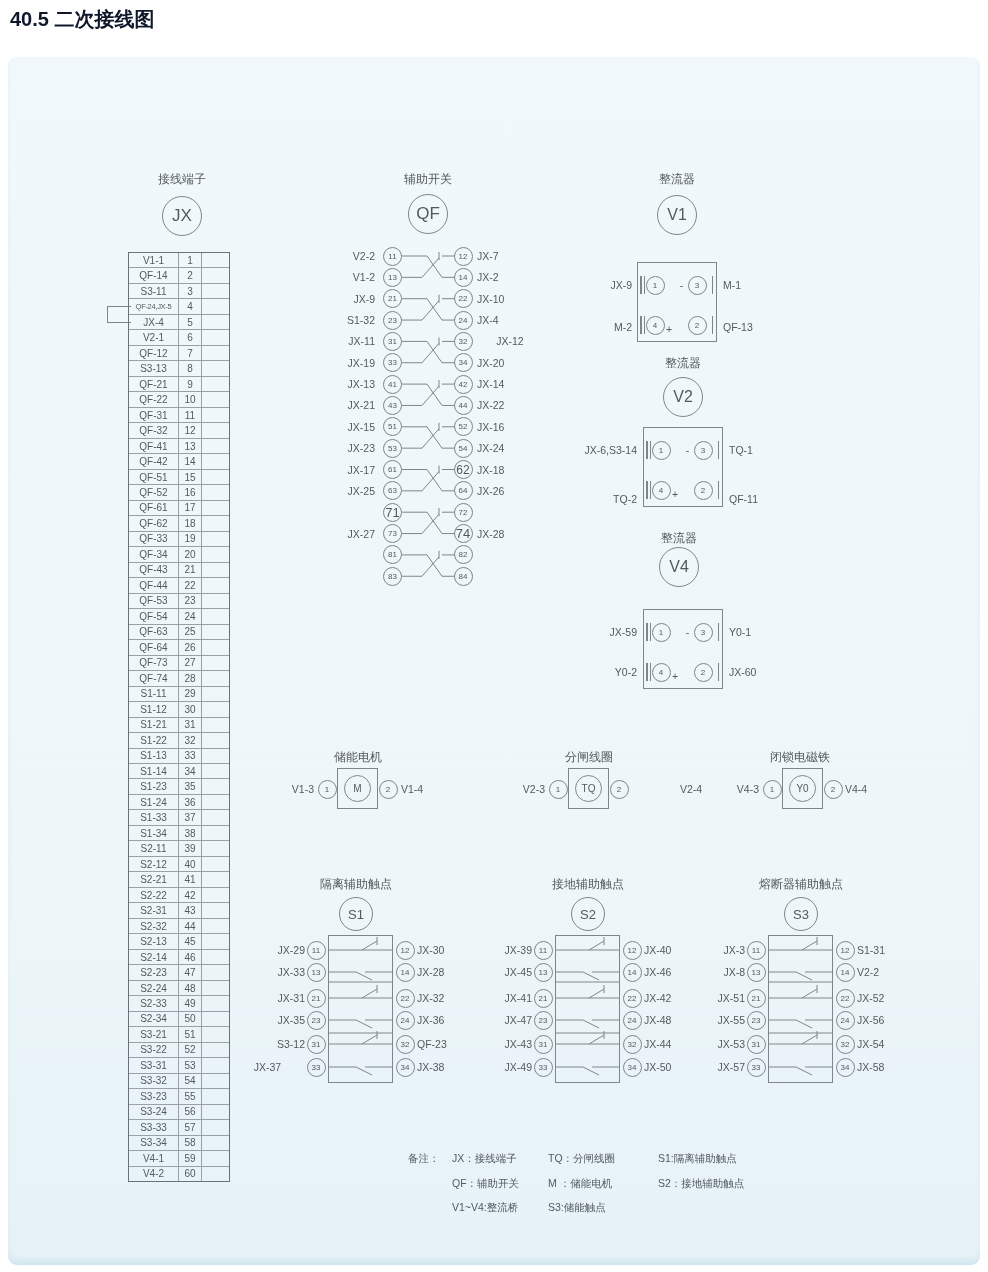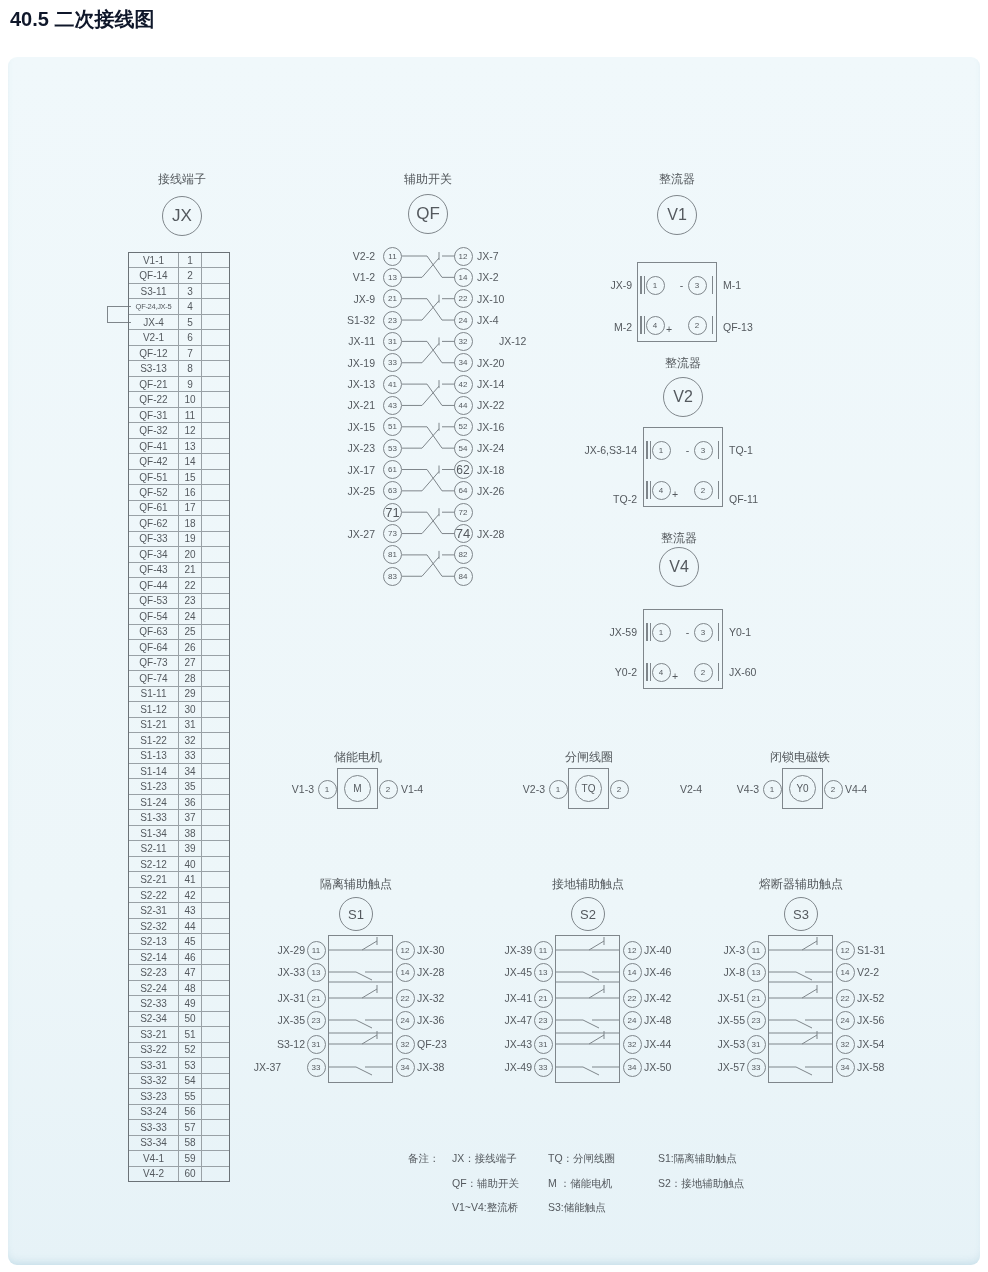--- a/index.html
+++ b/index.html
@@ -357,21 +357,21 @@
     <div class="circ" style="left: 383px; top: 289.2px; width: 19px; height: 19px; font-size: 8px;">21</div>
     <div class="circ" style="left: 453.5px; top: 289.2px; width: 19px; height: 19px; font-size: 8px;">22</div>
     <div class="lbl" style="left: 477px; top: 291.7px; width: 110px;">JX-10</div>
     <div class="lbl r" style="left: 268px; top: 313.05px; width: 107px;">S1-32</div>
     <div class="circ" style="left: 383px; top: 310.55px; width: 19px; height: 19px; font-size: 8px;">23</div>
     <div class="circ" style="left: 453.5px; top: 310.55px; width: 19px; height: 19px; font-size: 8px;">24</div>
     <div class="lbl" style="left: 477px; top: 313.05px; width: 110px;">JX-4</div>
     <div class="lbl r" style="left: 268px; top: 334.4px; width: 107px;">JX-11</div>
     <div class="circ" style="left: 383px; top: 331.9px; width: 19px; height: 19px; font-size: 8px;">31</div>
     <div class="circ" style="left: 453.5px; top: 331.9px; width: 19px; height: 19px; font-size: 8px;">32</div>
-    <div class="lbl" style="left: 499px; top: 334.4px; width: 110px;">JX-12</div>
+    <div class="lbl" style="left: 455px; top: 334.4px; width: 110px; text-align: center;">JX-12</div>
     <div class="lbl r" style="left: 268px; top: 355.75px; width: 107px;">JX-19</div>
     <div class="circ" style="left: 383px; top: 353.25px; width: 19px; height: 19px; font-size: 8px;">33</div>
     <div class="circ" style="left: 453.5px; top: 353.25px; width: 19px; height: 19px; font-size: 8px;">34</div>
     <div class="lbl" style="left: 477px; top: 355.75px; width: 110px;">JX-20</div>
     <div class="lbl r" style="left: 268px; top: 377.1px; width: 107px;">JX-13</div>
     <div class="circ" style="left: 383px; top: 374.6px; width: 19px; height: 19px; font-size: 8px;">41</div>
     <div class="circ" style="left: 453.5px; top: 374.6px; width: 19px; height: 19px; font-size: 8px;">42</div>
     <div class="lbl" style="left: 477px; top: 377.1px; width: 110px;">JX-14</div>
     <div class="lbl r" style="left: 268px; top: 398.45px; width: 107px;">JX-21</div>
     <div class="circ" style="left: 383px; top: 395.95px; width: 19px; height: 19px; font-size: 8px;">43</div>

